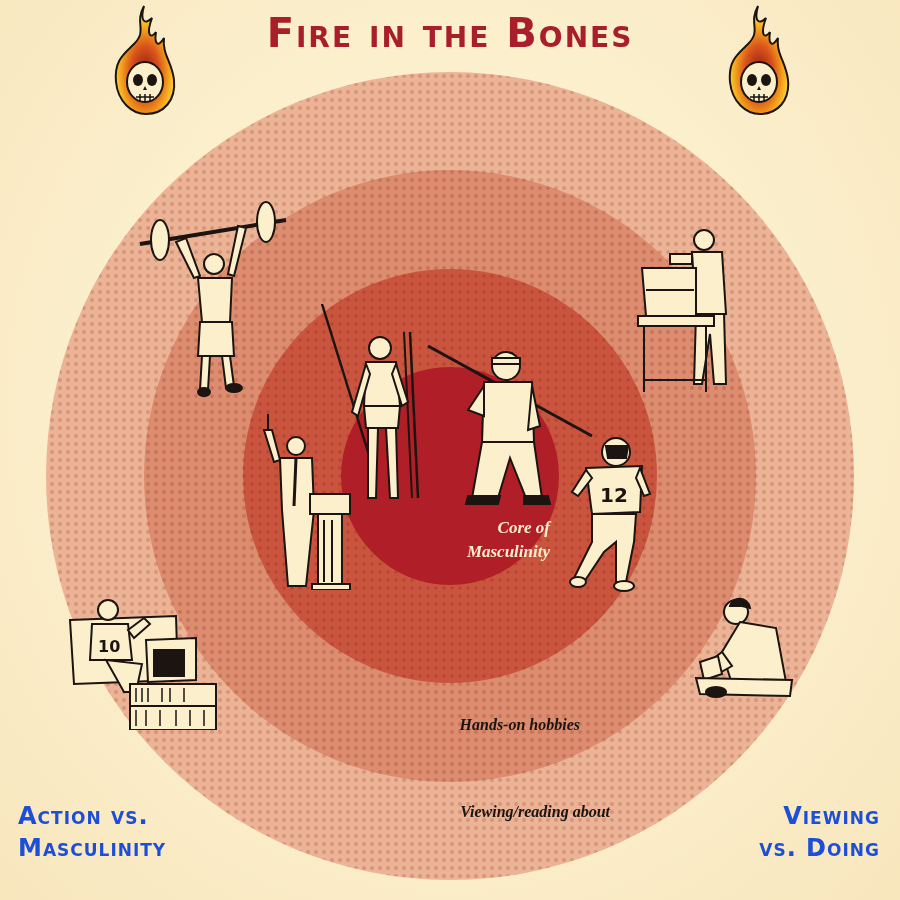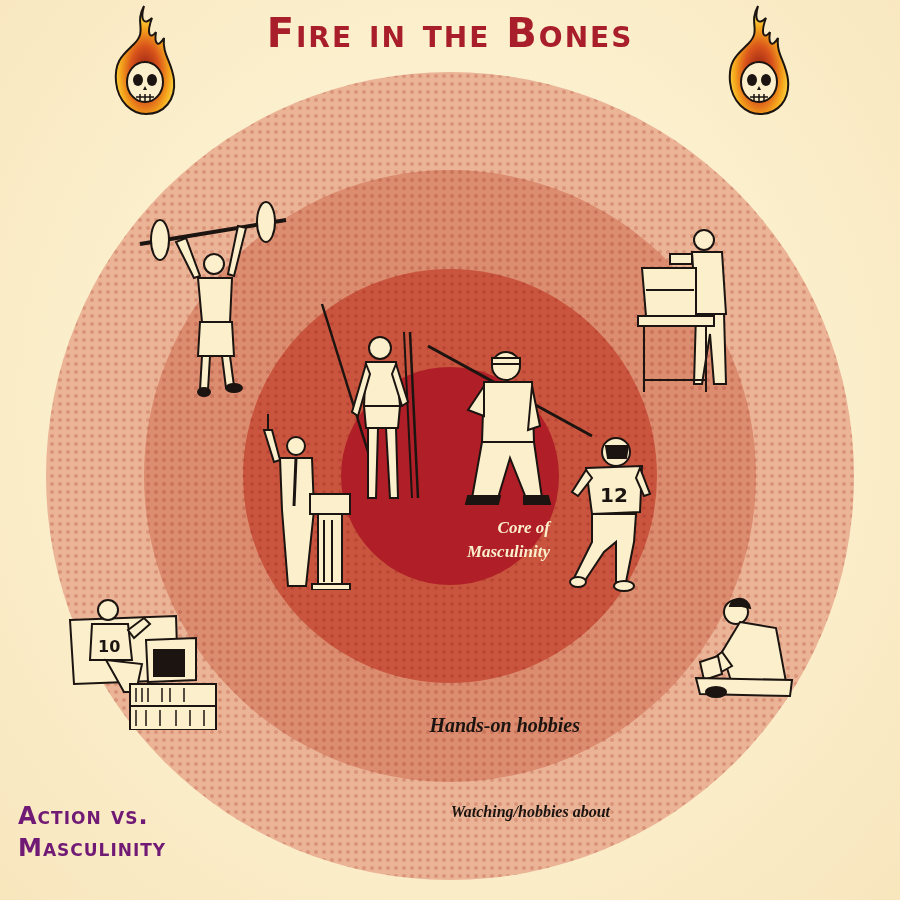--- a/index.html
+++ b/index.html
@@ -14,21 +14,21 @@
       color: #a81e2a; font-family: "DejaVu Sans", sans-serif; font-weight: bold;
       font-size: 40px; letter-spacing: 2px; font-variant: small-caps;
     }
     .ring-label {
       position: absolute; text-align: right; font-style: italic; font-weight: bold;
       font-family: Liberation Serif, serif;
     }
     .light { color: #fbefcc; }
     .dark { color: #1b1410; }
     .corner {
-      position: absolute; color: #701a75; font-family: "DejaVu Sans", sans-serif;
+      position: absolute; color: #1d4ed8; font-family: "DejaVu Sans", sans-serif;
       font-weight: bold; font-size: 24px; line-height: 32px; font-variant: small-caps;
       letter-spacing: 1px;
     }
     .fig { position: absolute; }
   </style>
 </head>
 <body>
 
 <div class="stage">
 
@@ -208,25 +208,29 @@
       <ellipse cx="24" cy="100" rx="10" ry="5" fill="#1b1410"></ellipse>
     </g>
   </svg>
 
   <div class="ring-label light" style="left:350px;top:516px;width:200px;font-size:17px;line-height:24px;">
     <div>Core of</div>
     <div>Masculinity</div>
   </div>
 
 
-  <div class="ring-label dark" style="left:320px;top:714px;width:260px;font-size:20px;line-height:22px;">
+  <div class="ring-label dark" style="left:320px;top:714px;width:260px;font-size:16px;line-height:22px;">
     <div>Hands-on hobbies</div>
   </div>
 
   <div class="ring-label dark" style="left:290px;top:800px;width:320px;font-size:16px;line-height:23px;">
-    <div>Watching/hobbies about</div>
+    <div>Viewing/reading about</div>
   </div>
 
   <div class="corner" style="left:18px;top:800px;">
     <div>Action vs.</div>
     <div>Masculinity</div>
   </div>
+  <div class="corner" style="right:20px;top:800px;text-align:right;">
+    <div>Viewing</div>
+    <div>vs. Doing</div>
+  </div>
 </div>
 
 </body></html>

